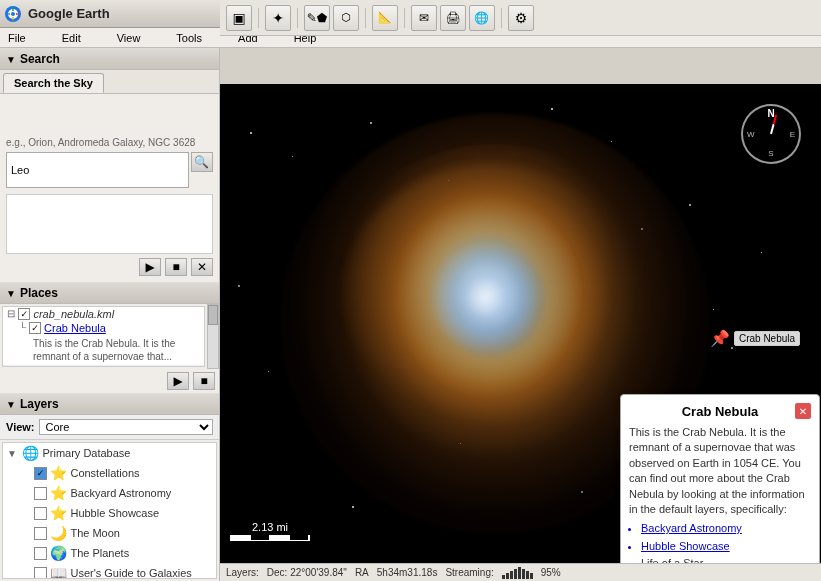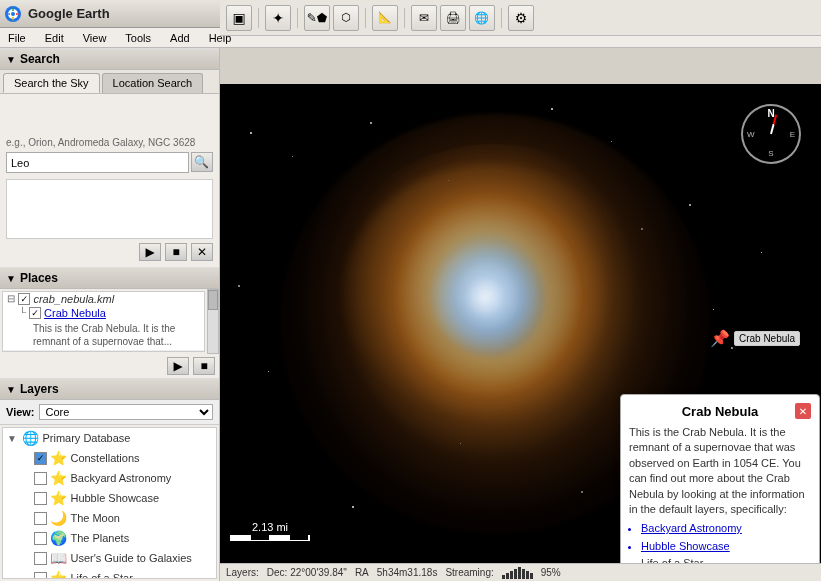--- a/index.html
+++ b/index.html
@@ -20,21 +20,21 @@
     .win-btn { width: 18px; height: 18px; border: 1px solid #666; background: #c8c4bc; display: flex; align-items: center; justify-content: center; font-size: 10px; cursor: pointer; }
     .win-btn.close { background: #e05050; color: white; }
 
     
     .menu-bar {
       height: 20px;
       background: #f0ede8;
       border-bottom: 1px solid #bbb;
       display: flex; align-items: center;
       padding: 0 4px;
-      gap: 11px;
+      gap: 28px;
       font-size: 11px;
     }
     .menu-item { cursor: pointer; padding: 1px 4px; }
     .tb-btn {
       width: 26px; height: 26px;
       border: 1px solid #aaa;
       background: linear-gradient(to bottom, #f5f3ef, #dddad4);
       display: flex; align-items: center; justify-content: center;
       cursor: pointer; font-size: 14px; border-radius: 2px;
     }
@@ -83,28 +83,28 @@
       background: #d0cdc8;
       border: 1px solid #aaa;
       border-bottom: none;
       font-size: 11px;
       cursor: pointer;
       border-radius: 3px 3px 0 0;
     }
     .search-tab.active {
       background: #f0ede8;
       border-bottom: 1px solid #f0ede8;
-      font-weight: normal;
+      font-weight: bold;
     }
     .search-content { padding: 6px; margin-top: 37px; }
     .search-hint { font-size: 10px; color: #666; margin-bottom: 4px; }
     .search-input-row { display: flex; gap: 2px; }
     .search-input {
       flex: 1;
-      height: 21px;
+      height: 36px;
       border: 1px solid #aaa;
       background: white;
       padding: 0 4px;
       font-size: 11px;
     }
     .search-btn {
       width: 22px; height: 20px;
       background: linear-gradient(to bottom, #f0ede8, #ccc);
       border: 1px solid #aaa;
       display: flex; align-items: center; justify-content: center;
@@ -400,21 +400,20 @@
 
   <div class="left-panel">
 
     <div class="search-section">
       <div class="section-header">
         <span class="arrow">▼</span>
         <span>Search</span>
       </div>
       <div class="search-tabs">
         <div class="search-tab active">Search the Sky</div>
-        <div class="search-tab">Location Search</div>
       </div>
       <div class="search-content">
         <div class="search-hint">e.g., Orion, Andromeda Galaxy, NGC 3628</div>
         <div class="search-input-row">
           <input type="text" class="search-input" value="Leo" style="">
           <div class="search-btn">🔍</div>
         </div>
         <div class="search-results"></div>
         <div class="search-controls">
           <div class="ctrl-btn">▶</div>

